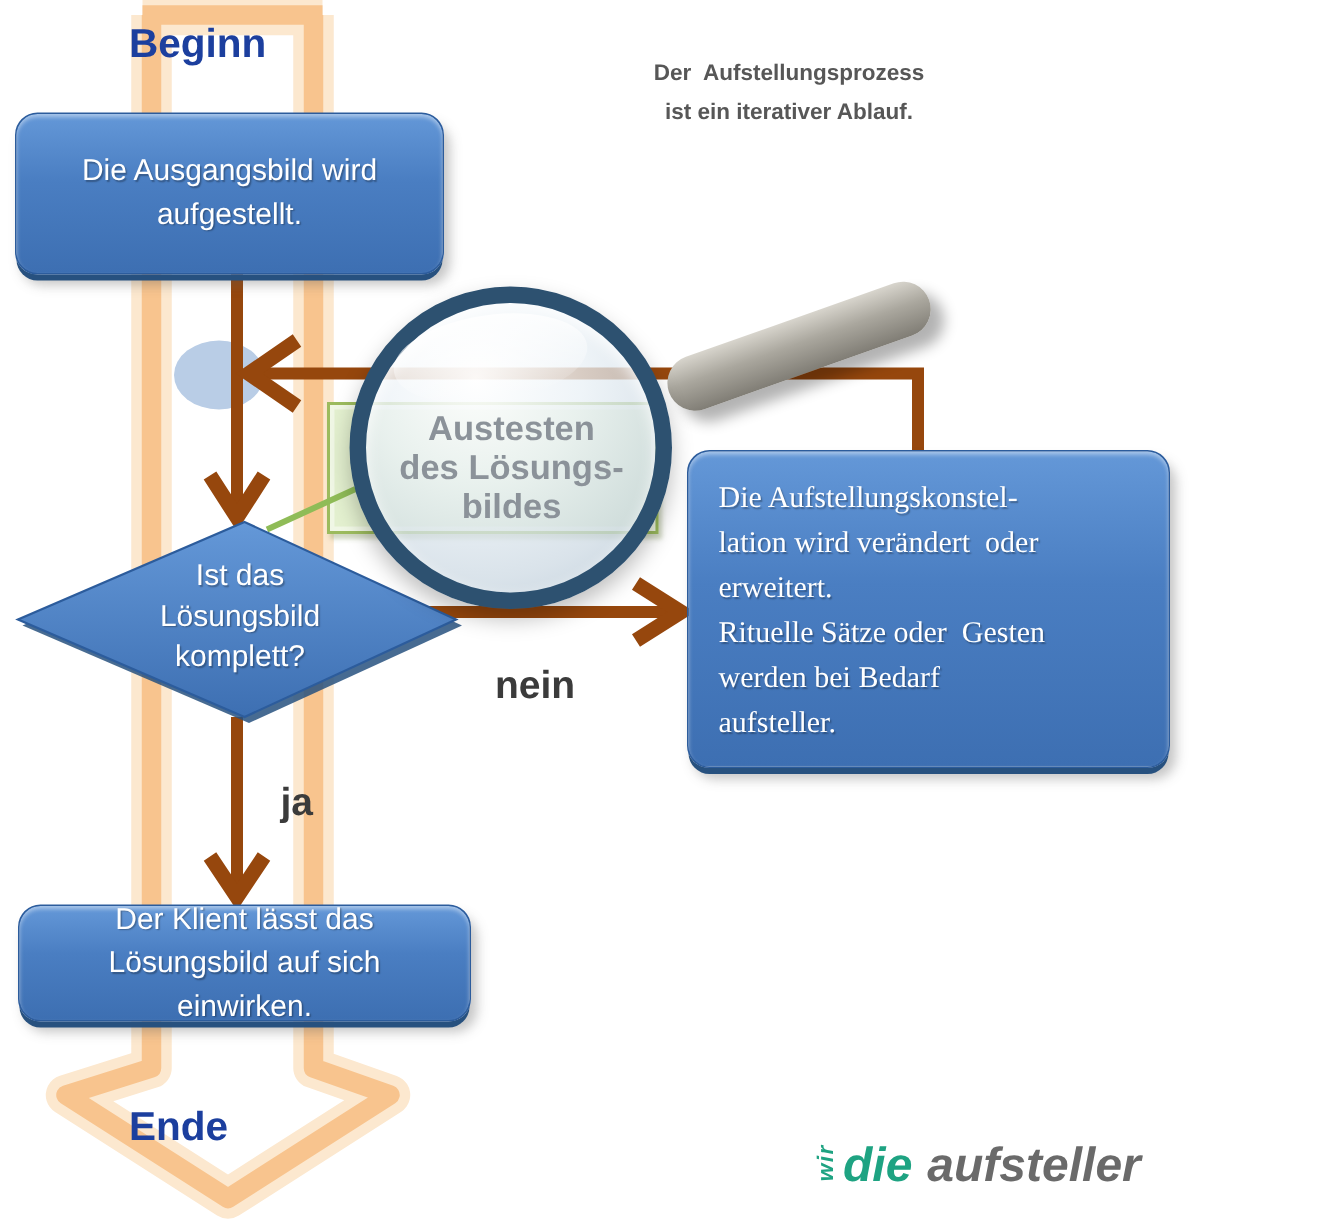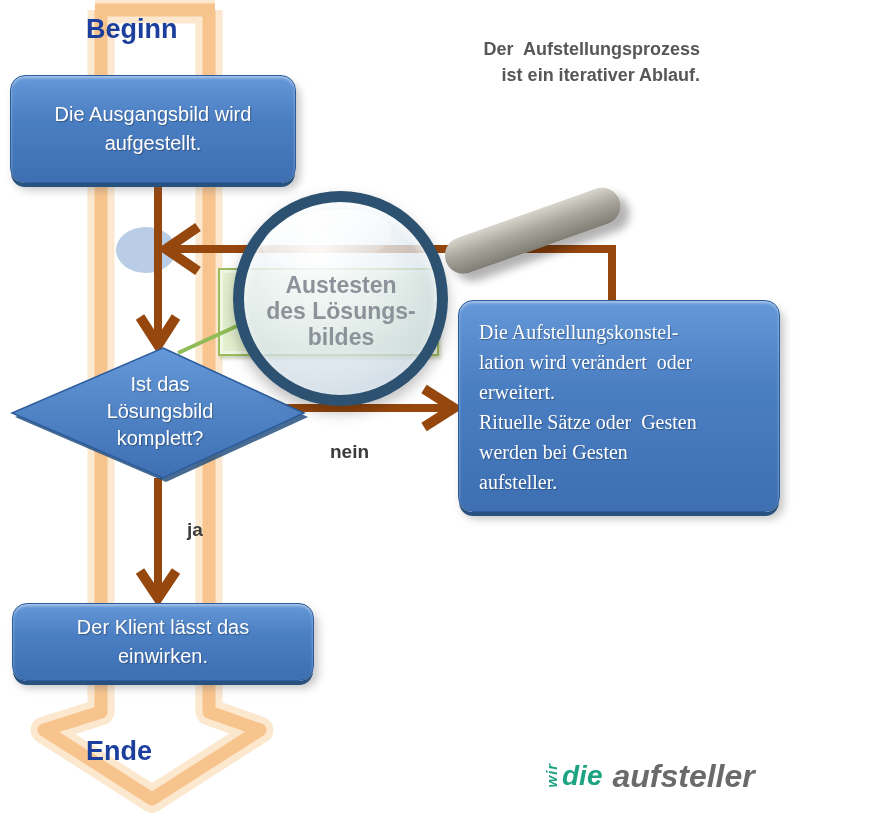--- a/index.html
+++ b/index.html
@@ -28,25 +28,25 @@
   .line{white-space:pre-wrap;}
 
   
   #diamond-text{left:30px;top:371px;width:260px;z-index:4;color:#fff;
     font-size:20px;line-height:27px;text-align:center;
     text-shadow:1px 1px 1px rgba(0,0,0,.3);}
 
   
   .flowlabel{color:#1c3f9e;font-weight:bold;font-size:27px;text-align:left;z-index:4;}
   
-  .branchlabel{color:#3b3b3b;font-weight:bold;font-size:19px;z-index:4;}
+  .branchlabel{color:#3b3b3b;font-weight:bold;font-size:26px;z-index:4;}
 
   
-  #heading{left:352px;top:36px;width:348px;text-align:right;color:#575757;
-    font-weight:bold;font-size:18px;line-height:26px;z-index:2;}
+  #heading{left:352px;top:36px;width:348px;text-align:center;color:#575757;
+    font-weight:bold;font-size:15px;line-height:26px;z-index:2;}
 
   
   #green-box{left:218px;top:268px;width:221px;height:88px;
     background:#e3f0cf;border:2px solid #9cbb5e;z-index:2;
     box-shadow:inset 0 0 0 3px rgba(255,255,255,.45),2px 3px 3px rgba(120,140,80,.35);}
 
   
   #magnifier-handle{left:446px;top:243px;width:184px;height:37px;border-radius:19px;
     background:linear-gradient(180deg,#d8d5cd 0%,#aaa79e 45%,#807d75 100%);
     transform:rotate(-19.5deg);transform-origin:left center;
@@ -60,21 +60,21 @@
     border-radius:50%;background:linear-gradient(180deg,rgba(255,255,255,.85),rgba(255,255,255,0));
     transform:rotate(-8deg);}
   #glass-text{left:243px;top:272px;width:196px;text-align:center;z-index:7;
     color:#8b9299;font-weight:bold;font-size:23px;line-height:26px;}
 
   
   #logo{left:540px;top:748px;height:56px;display:flex;align-items:center;z-index:2;}
   #logo .mark{display:inline-block;transform:rotate(-90deg);color:#1ea382;
     font-style:italic;font-weight:bold;font-size:15px;letter-spacing:1px;width:22px;
     text-align:center;}
-  #logo .die{color:#1ea382;font-style:italic;font-weight:600;font-size:28px;}
+  #logo .die{color:#1ea382;font-style:italic;font-weight:600;font-size:32px;}
   #logo .rest{color:#6a6a6a;font-style:italic;font-weight:600;font-size:32px;margin-left:10px;}
 </style>
 </head>
 <body>
 
 <div id="stage">
 
   <svg width="880" height="813" viewBox="0 0 880 813" style="z-index:1">
     <path d="M95,10 H215 M101,10 V712 L44,730 L152,799 L260,730 L209,712 V10" fill="none" stroke="#fce8cf" stroke-width="27" stroke-linejoin="round"></path>
     <path d="M95,10 H215 M101,10 V712 L44,730 L152,799 L260,730 L209,712 V10" fill="none" stroke="#f8c48e" stroke-width="13" stroke-linejoin="round"></path>
@@ -128,26 +128,27 @@
   </div>
 
   <div class="abs branchlabel" style="left:330px;top:441px;">nein</div>
   <div class="abs branchlabel" style="left:187px;top:519px;">ja</div>
 
   <div class="bluebox left" style="left:458px;top:300px;width:322px;height:212px;">
     <div class="line">Die Aufstellungskonstel-</div>
     <div class="line">lation wird verändert  oder</div>
     <div class="line">erweitert.</div>
     <div class="line">Rituelle Sätze oder  Gesten</div>
-    <div class="line">werden bei Gesten</div>
+    <div class="line">werden bei Bedarf</div>
     <div class="line">aufsteller.</div>
   </div>
 
   <div class="bluebox center" style="left:12px;top:603px;width:302px;height:78px;">
     <div class="line">Der Klient lässt das</div>
+    <div class="line">Lösungsbild auf sich</div>
     <div class="line">einwirken.</div>
   </div>
 
   <div id="magnifier-handle" class="abs"></div>
   <div id="magnifier-glass" class="abs"></div>
   <div id="glass-text" class="abs">
     <div class="line">Austesten</div>
     <div class="line">des Lösungs-</div>
     <div class="line">bildes</div>
   </div>

